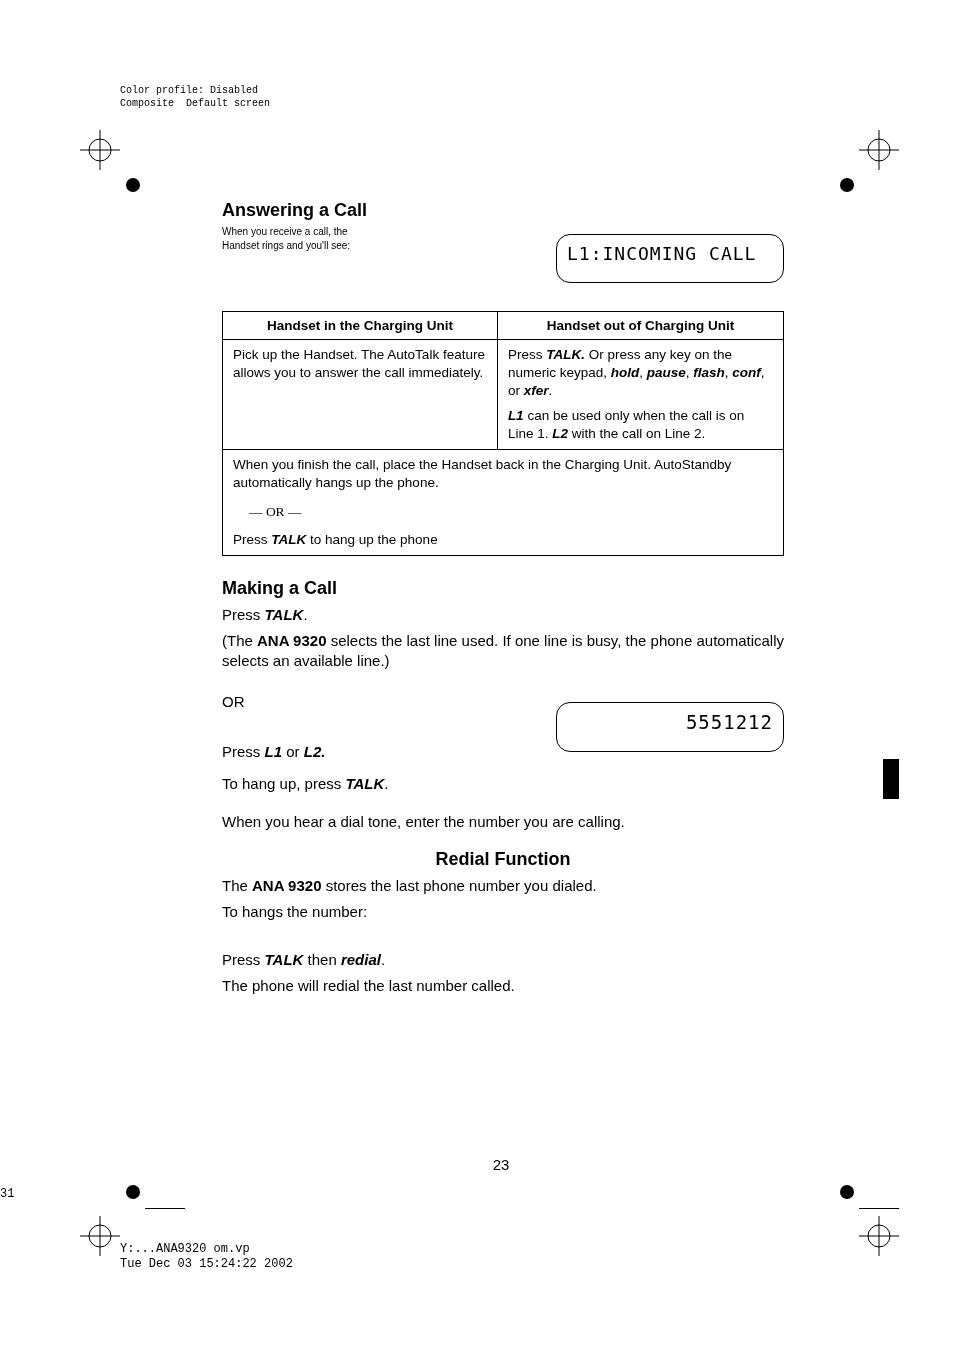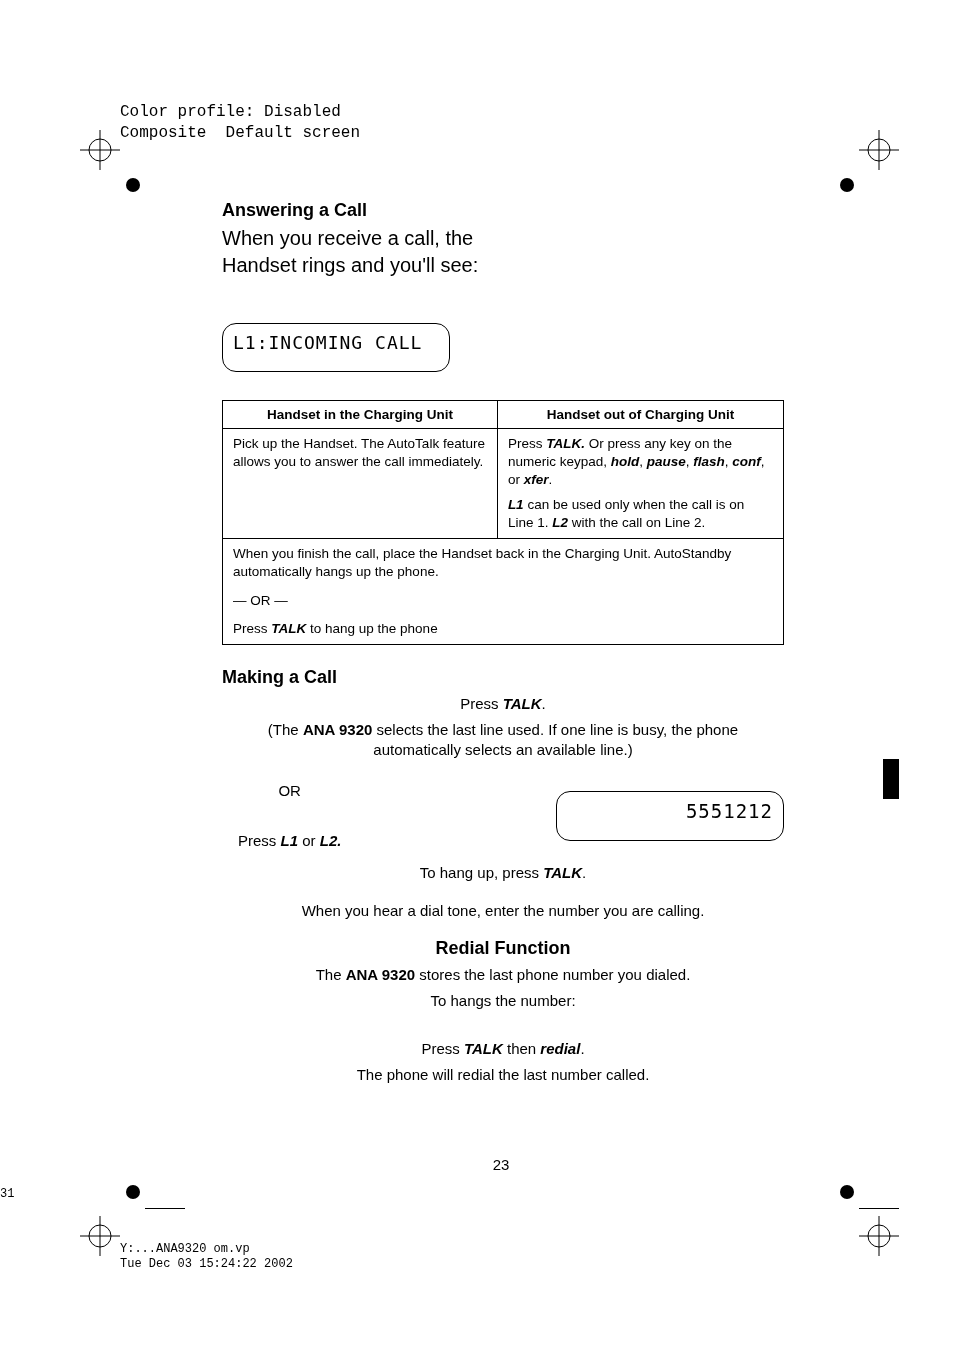--- a/index.html
+++ b/index.html
@@ -16,40 +16,40 @@
     height: 1351px;
   }
   .reg-mark {
     position: absolute;
     width: 40px;
     height: 40px;
   }
   .reg-mark svg { display: block; }
   .header-meta {
     position: absolute;
-    top: 102px;
+    top: 84px;
     left: 120px;
     font-family: "Courier New", monospace;
-    font-size: 16px;
+    font-size: 10px;
     line-height: 1.3;
     white-space: pre;
   }
   .content {
     position: absolute;
     left: 222px;
     top: 200px;
     width: 562px;
   }
   h2 {
     font-size: 18px;
     font-weight: bold;
     margin: 0 0 4px 0;
   }
   .intro {
-    font-size: 20px;
+    font-size: 10px;
     line-height: 1.35;
     margin: 2px 0 10px 0;
   }
   .lcd {
     border: 1px solid #000;
     border-radius: 14px;
     padding: 8px 10px 18px 10px;
     width: 228px;
     font-family: monospace;
     font-size: 18px;
@@ -58,21 +58,20 @@
     box-sizing: border-box;
   }
   .lcd-right {
     text-align: right;
     font-size: 19px;
   }
   .row-top {
     display: flex;
     justify-content: space-between;
     align-items: flex-start;
-    flex-direction: column;
   }
   table.handset {
     border-collapse: collapse;
     width: 100%;
     margin-top: 28px;
     font-size: 13.5px;
   }
   table.handset th {
     font-weight: bold;
     text-align: center;
@@ -83,22 +82,21 @@
     vertical-align: top;
     line-height: 1.35;
   }
   table.handset th, table.handset td {
     border: 1.5px solid #000;
   }
   table.handset .full { }
   .body-text {
     font-size: 15px;
     line-height: 1.35;
-    margin: 6px 16px;
-    text-align: center;
+    margin: 6px 0;
   }
   .mt { margin-top: 22px; }
   .row-mid {
     display: flex;
     justify-content: space-between;
     align-items: center;
     margin: 14px 0 6px 0;
   }
   .page-num {
     position: absolute;
@@ -207,21 +205,21 @@
         <td>Pick up the Handset.  The AutoTalk feature allows you to answer the call immediately.</td>
         <td>
           <span>Press </span><b><i>TALK.</i></b><span> Or press any key on the numeric keypad, </span><b><i>hold</i></b><span>, </span><b><i>pause</i></b><span>, </span><b><i>flash</i></b><span>, </span><b><i>conf</i></b><span>, or </span><b><i>xfer</i></b><span>.</span>
           <div style="height:6px;"></div>
           <b><i>L1</i></b><span> can be used only when the call is on Line 1. </span><b><i>L2</i></b><span> with the call on Line 2.</span>
         </td>
       </tr>
       <tr>
         <td colspan="2" class="full">
           <div>When you finish the call, place the Handset back in the Charging Unit. AutoStandby automatically hangs up the phone.</div>
-          <div style="margin:10px 0;">— OR —</div>
+          <div style="margin:10px 16px;font-family:Liberation Serif, serif;">— OR —</div>
           <div><span>Press </span><b><i>TALK</i></b><span> to hang up the phone</span></div>
         </td>
       </tr>
     </tbody>
       </table>
 
     <h2 class="mt">Making a Call</h2>
     <p class="body-text">
       <span>Press </span><b><i>TALK</i></b><span>.</span>
     </p>

